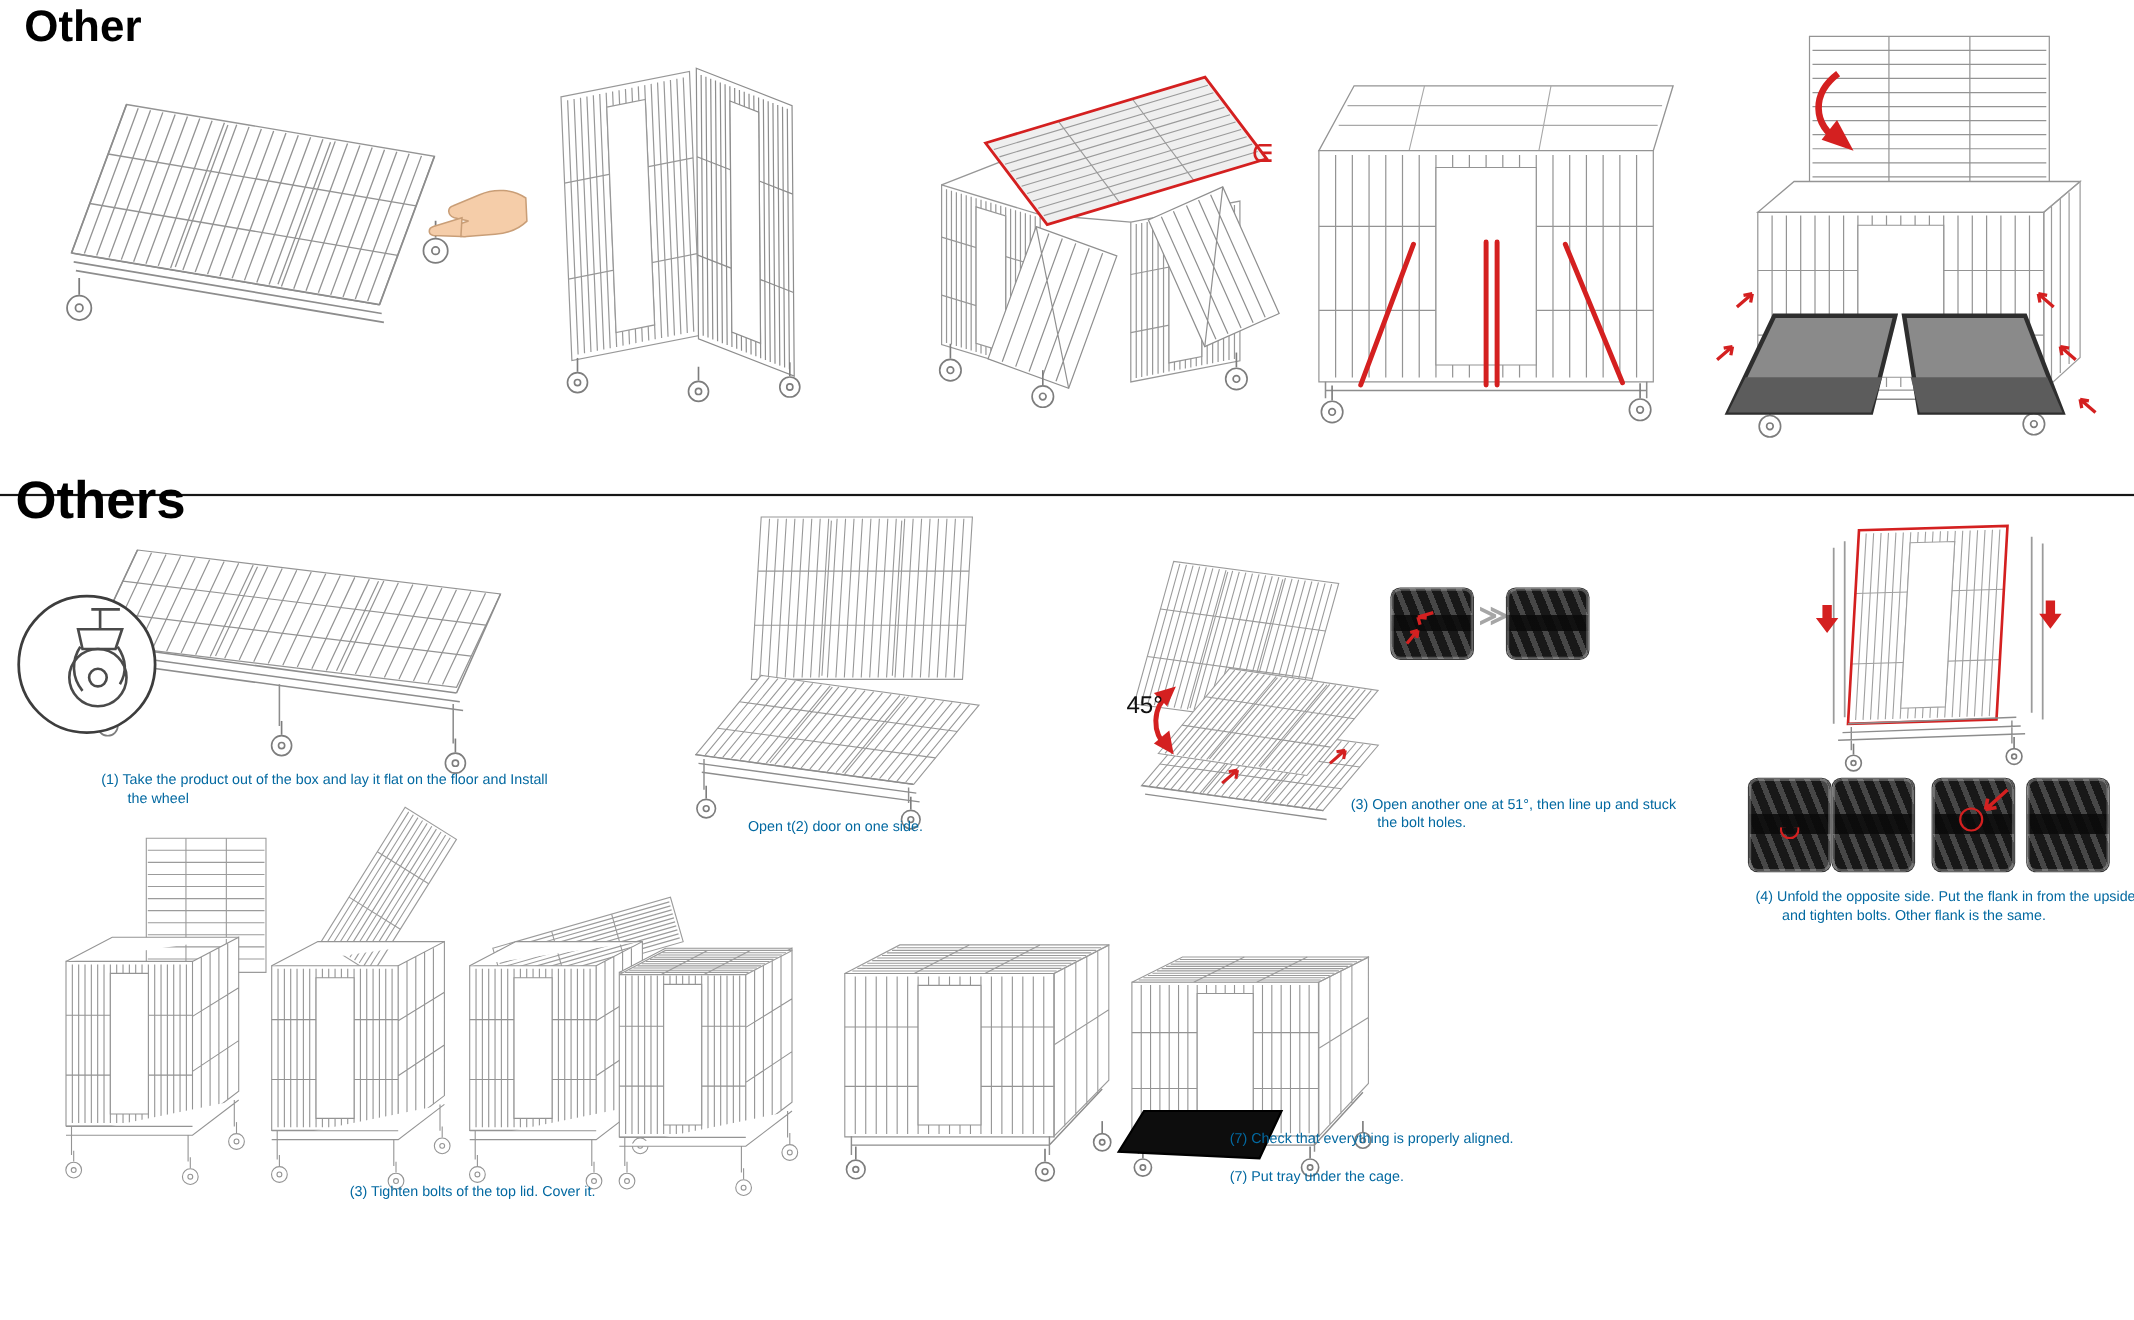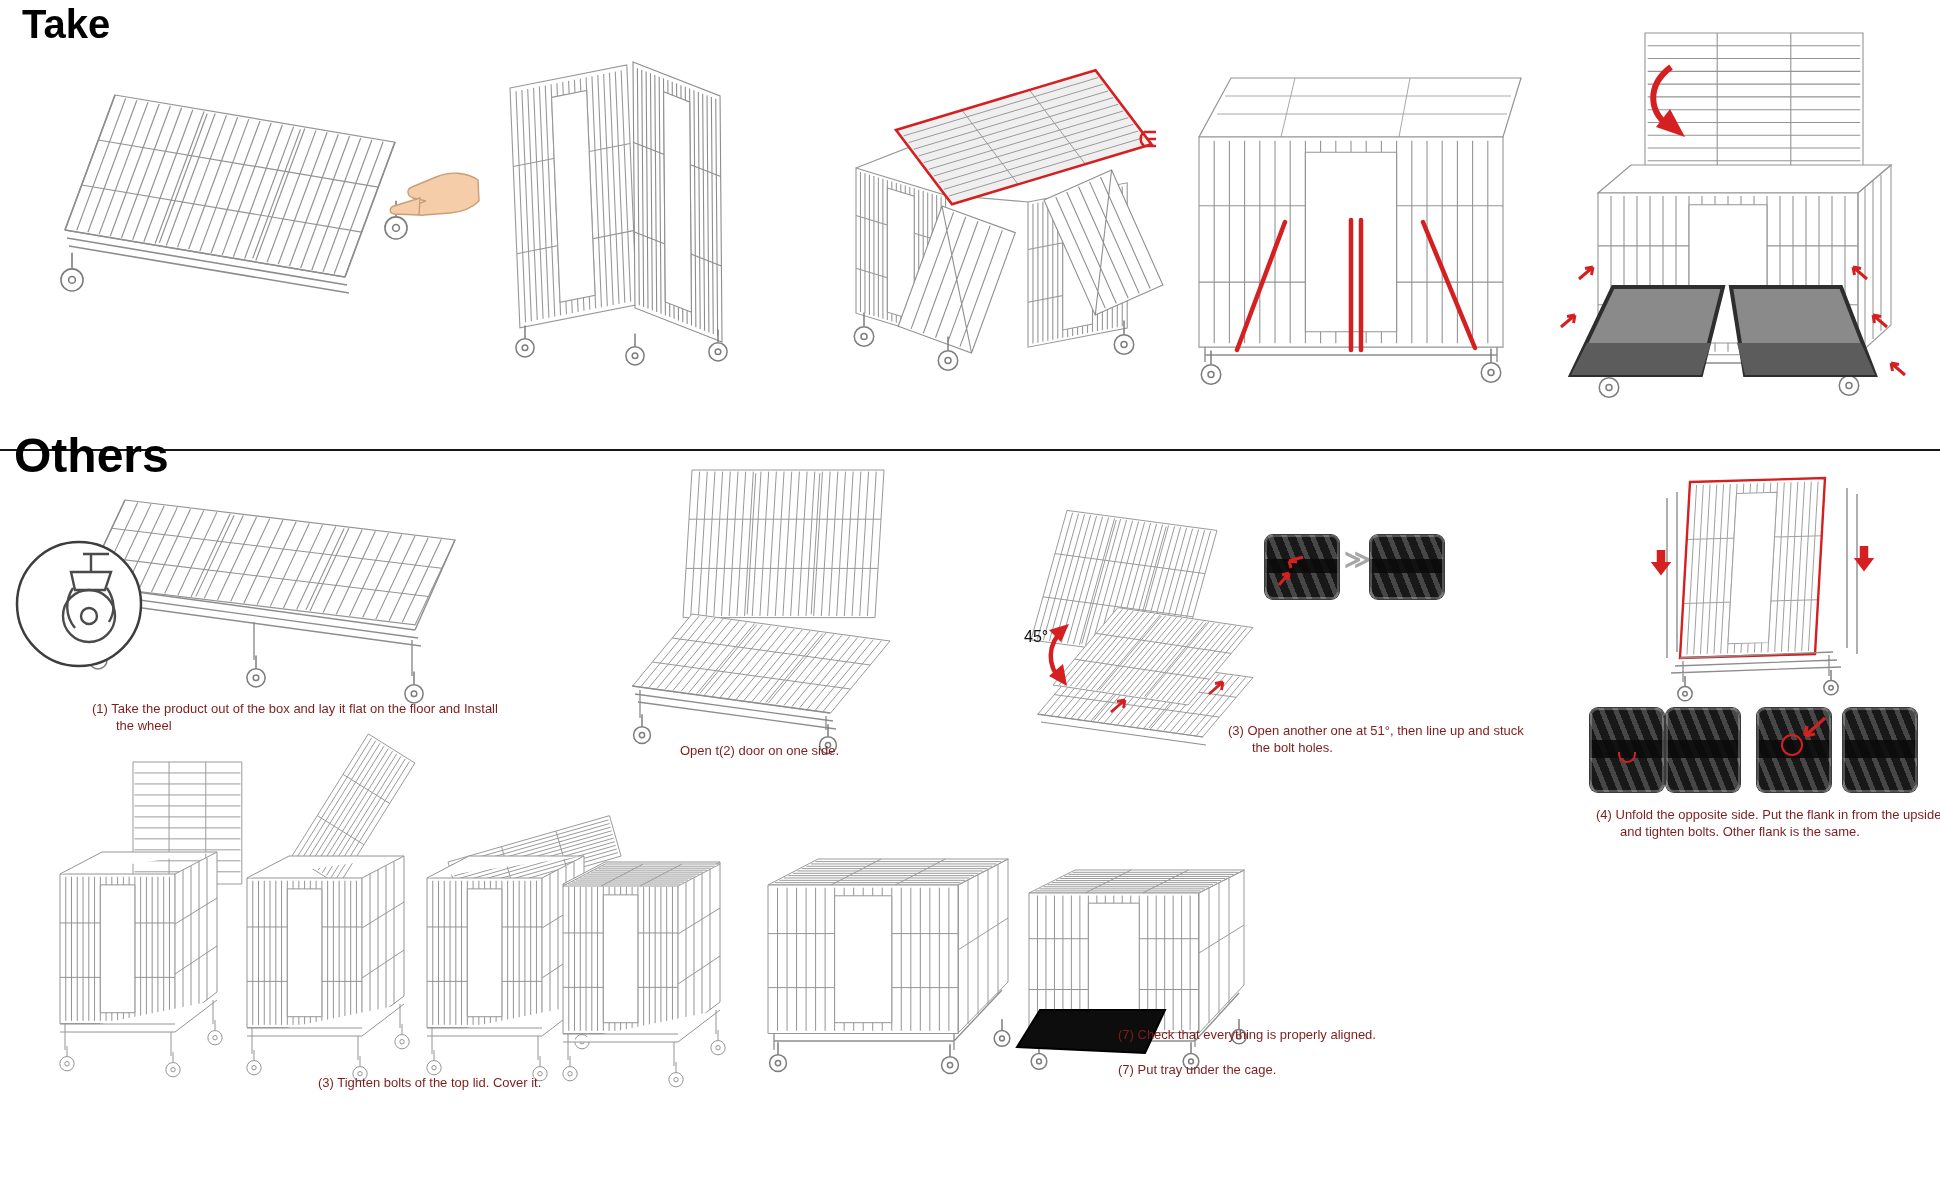--- a/index.html
+++ b/index.html
@@ -5,23 +5,23 @@
   html,body{margin:0;padding:0}
   body{
     width:1940px;height:1200px;position:relative;background:#ffffff;
     font-family:"Liberation Sans",sans-serif;overflow:hidden;color:#1c1c1c;
   }
   .fig{position:absolute;overflow:visible}
   .title{position:absolute;font-weight:bold;color:#000;letter-spacing:0}
   #title-ours{left:22px;top:2px;font-size:40px}
   #title-others{left:14px;top:428px;font-size:48px}
   #divider{position:absolute;left:0;top:449px;width:1940px;height:2px;background:#161616}
-  .caption{position:absolute;font-size:13px;line-height:1.32;color:#7f1d1d}
+  .caption{position:absolute;font-size:13px;line-height:1.32;color:#0369a1}
   .hang{padding-left:24px;text-indent:-24px}
-  .angle-label{position:absolute;left:1024px;top:628px;font-size:16px;color:#111}
+  .angle-label{position:absolute;left:1024px;top:628px;font-size:22px;color:#111}
   .chev{position:absolute;left:1344px;top:544px;font-size:26px;font-weight:bold;color:#a6a6a6}
   .thumb{
     position:absolute;border-radius:8px;background-color:#202020;
     background:
       linear-gradient(180deg, rgba(0,0,0,0) 38%, rgba(10,10,10,.88) 38%, rgba(10,10,10,.88) 60%, rgba(0,0,0,0) 60%),
       repeating-linear-gradient(68deg, #474747 0 5px, #181818 5px 13px);
     box-shadow: inset 0 0 0 2px rgba(255,255,255,.25), 0 0 0 1px #3a3a3a;
   }
   .thumb .mark{position:absolute}
   .red-circle{width:18px;height:18px;border:2px solid #d42020;border-radius:50%;left:24px;top:26px}
@@ -61,21 +61,21 @@
     <use href="#cf" transform="translate(15,50) scale(0.72,1.36)"></use>
     <path vector-effect="non-scaling-stroke" d="M130 50 L172 28 L172 168 L130 200 Z M138 46 V194 M146 42 V188 M154 38 V182 M162 34 V176 M130 100 L172 74 M130 150 L172 122"></path>
     <path vector-effect="non-scaling-stroke" d="M15 50 L57 28 H172 M15 200 H130 M15 208 H130 L172 176 M20 200 V226 M126 208 V232 M168 176 V200"></path>
     <use href="#cast" transform="translate(22,232) scale(1.1)"></use>
     <use href="#cast" transform="translate(128,238) scale(1.1)"></use>
     <use href="#cast" transform="translate(170,206) scale(1.1)"></use>
   </g>
 </defs>
 </svg>
 
-<div class="title" id="title-ours">Take</div>
+<div class="title" id="title-ours">Other</div>
 
 <svg class="fig" style="left:50px;top:80px" width="430" height="225" viewBox="0 0 430 225">
   <use href="#gp" fill="#ffffff" stroke="#949494" stroke-width="1.2" transform="matrix(0.933,0.157,-0.278,0.75,65,15)"></use>
   <path d="M15 150 L295 197 M17 158 L297 205 M19 166 L299 213 M65 15 L15 150 M345 62 L295 197" fill="none" stroke="#8d8d8d" stroke-width="1.6"></path>
   <use href="#cast" transform="translate(22,188) scale(1.7)" fill="#ffffff" stroke="#7d7d7d" stroke-width="1.6"></use>
   <use href="#cast" transform="translate(346,136) scale(1.7)" fill="#ffffff" stroke="#7d7d7d" stroke-width="1.6"></use>
   <g fill="#f5cda9" stroke="#c99e77" stroke-width="1.4">
     <path d="M428 100 c-12 -8 -28 -9 -42 -3 l-24 10 c-6 2 -5 9 1 11 l13 3 c-7 2 -13 4 -13 8 c0 4 5 7 11 6 l26 -2 c12 -1 22 -5 29 -12 z"></path>
     <path d="M370 118 l-26 8 c-5 1.6 -5 7 0 8 l25 1 z"></path>
   </g>

